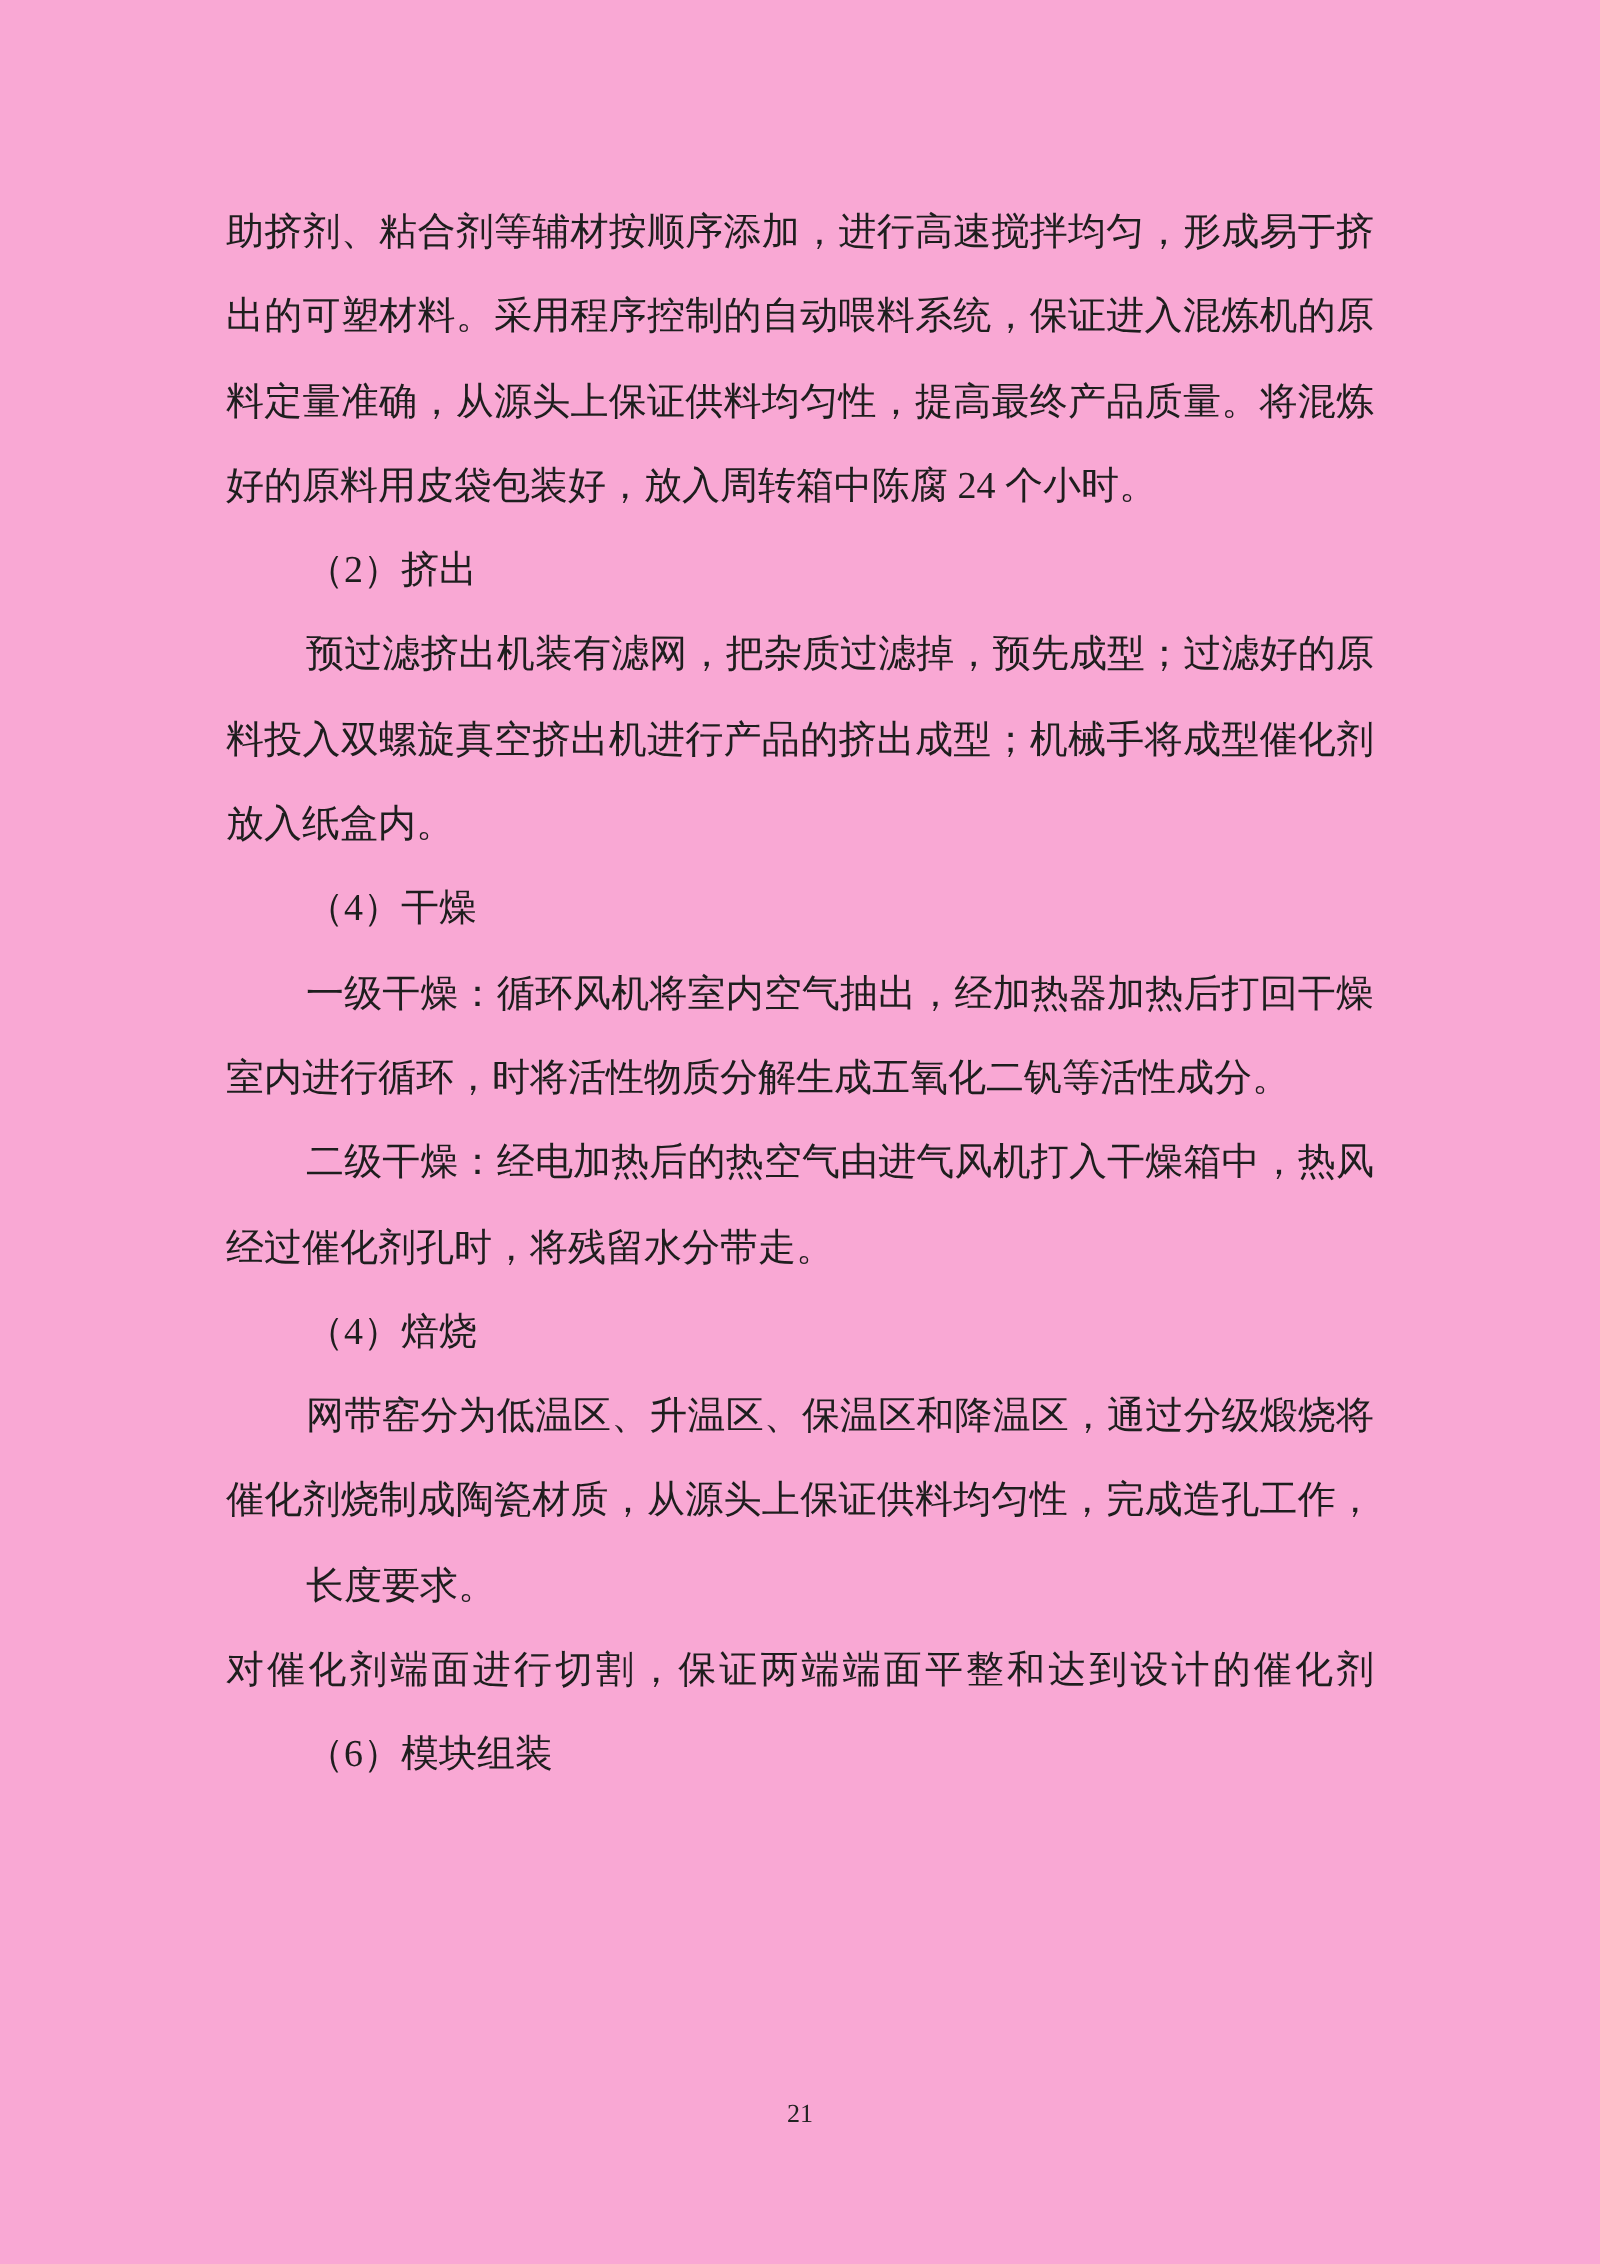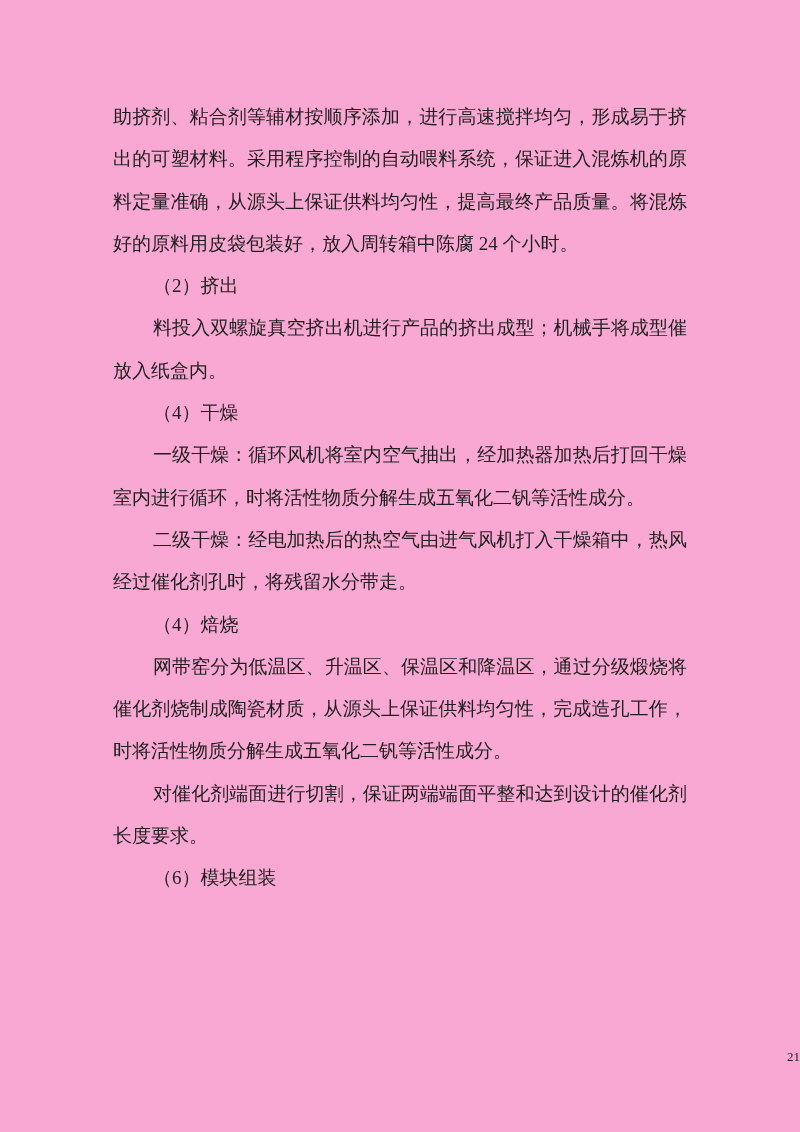--- a/index.html
+++ b/index.html
@@ -39,66 +39,66 @@
   }
   .block.heading .line,
   .block.para.indent .line:first-child {
     text-indent: 40px;
   }
   .page-footer {
     position: absolute;
     left: 0;
     top: 1048px;
     width: 800px;
-    text-align: right;
+    text-align: center;
     font-size: 13px;
     line-height: 18px;
     color: #222222;
   }
 </style>
 </head>
 <body>
 
 <div class="page">
   <div class="doc-body">
       <div class="block para">
         <div class="line fill">助挤剂、粘合剂等辅材按顺序添加，进行高速搅拌均匀，形成易于挤</div>
         <div class="line fill">出的可塑材料。采用程序控制的自动喂料系统，保证进入混炼机的原</div>
         <div class="line fill">料定量准确，从源头上保证供料均匀性，提高最终产品质量。将混炼</div>
         <div class="line">好的原料用皮袋包装好，放入周转箱中陈腐 24 个小时。</div>
       </div>
       <div class="block heading indent">
         <div class="line">（2）挤出</div>
       </div>
       <div class="block para indent">
+        <div class="line fill">预过滤挤出机装有滤网，把杂质过滤掉，预先成型；过滤好的原</div>
         <div class="line fill">料投入双螺旋真空挤出机进行产品的挤出成型；机械手将成型催化剂</div>
         <div class="line">放入纸盒内。</div>
       </div>
       <div class="block heading indent">
         <div class="line">（4）干燥</div>
       </div>
       <div class="block para indent">
         <div class="line fill">一级干燥：循环风机将室内空气抽出，经加热器加热后打回干燥</div>
         <div class="line">室内进行循环，时将活性物质分解生成五氧化二钒等活性成分。</div>
       </div>
       <div class="block para indent">
         <div class="line fill">二级干燥：经电加热后的热空气由进气风机打入干燥箱中，热风</div>
         <div class="line">经过催化剂孔时，将残留水分带走。</div>
       </div>
       <div class="block heading indent">
         <div class="line">（4）焙烧</div>
       </div>
       <div class="block para indent">
         <div class="line fill">网带窑分为低温区、升温区、保温区和降温区，通过分级煅烧将</div>
         <div class="line fill">催化剂烧制成陶瓷材质，从源头上保证供料均匀性，完成造孔工作，同</div>
-        <div class="line">时将活性物质分解生成五氧化二钒等活性成分。</div>
       </div>
       <div class="block para indent">
+        <div class="line">长度要求。</div>
         <div class="line fill">对催化剂端面进行切割，保证两端端面平整和达到设计的催化剂</div>
-        <div class="line">长度要求。</div>
       </div>
       <div class="block heading indent">
         <div class="line">（6）模块组装</div>
       </div>
     </div>
   <div class="page-footer">
     <span>21</span>
   </div>
 </div>
 

